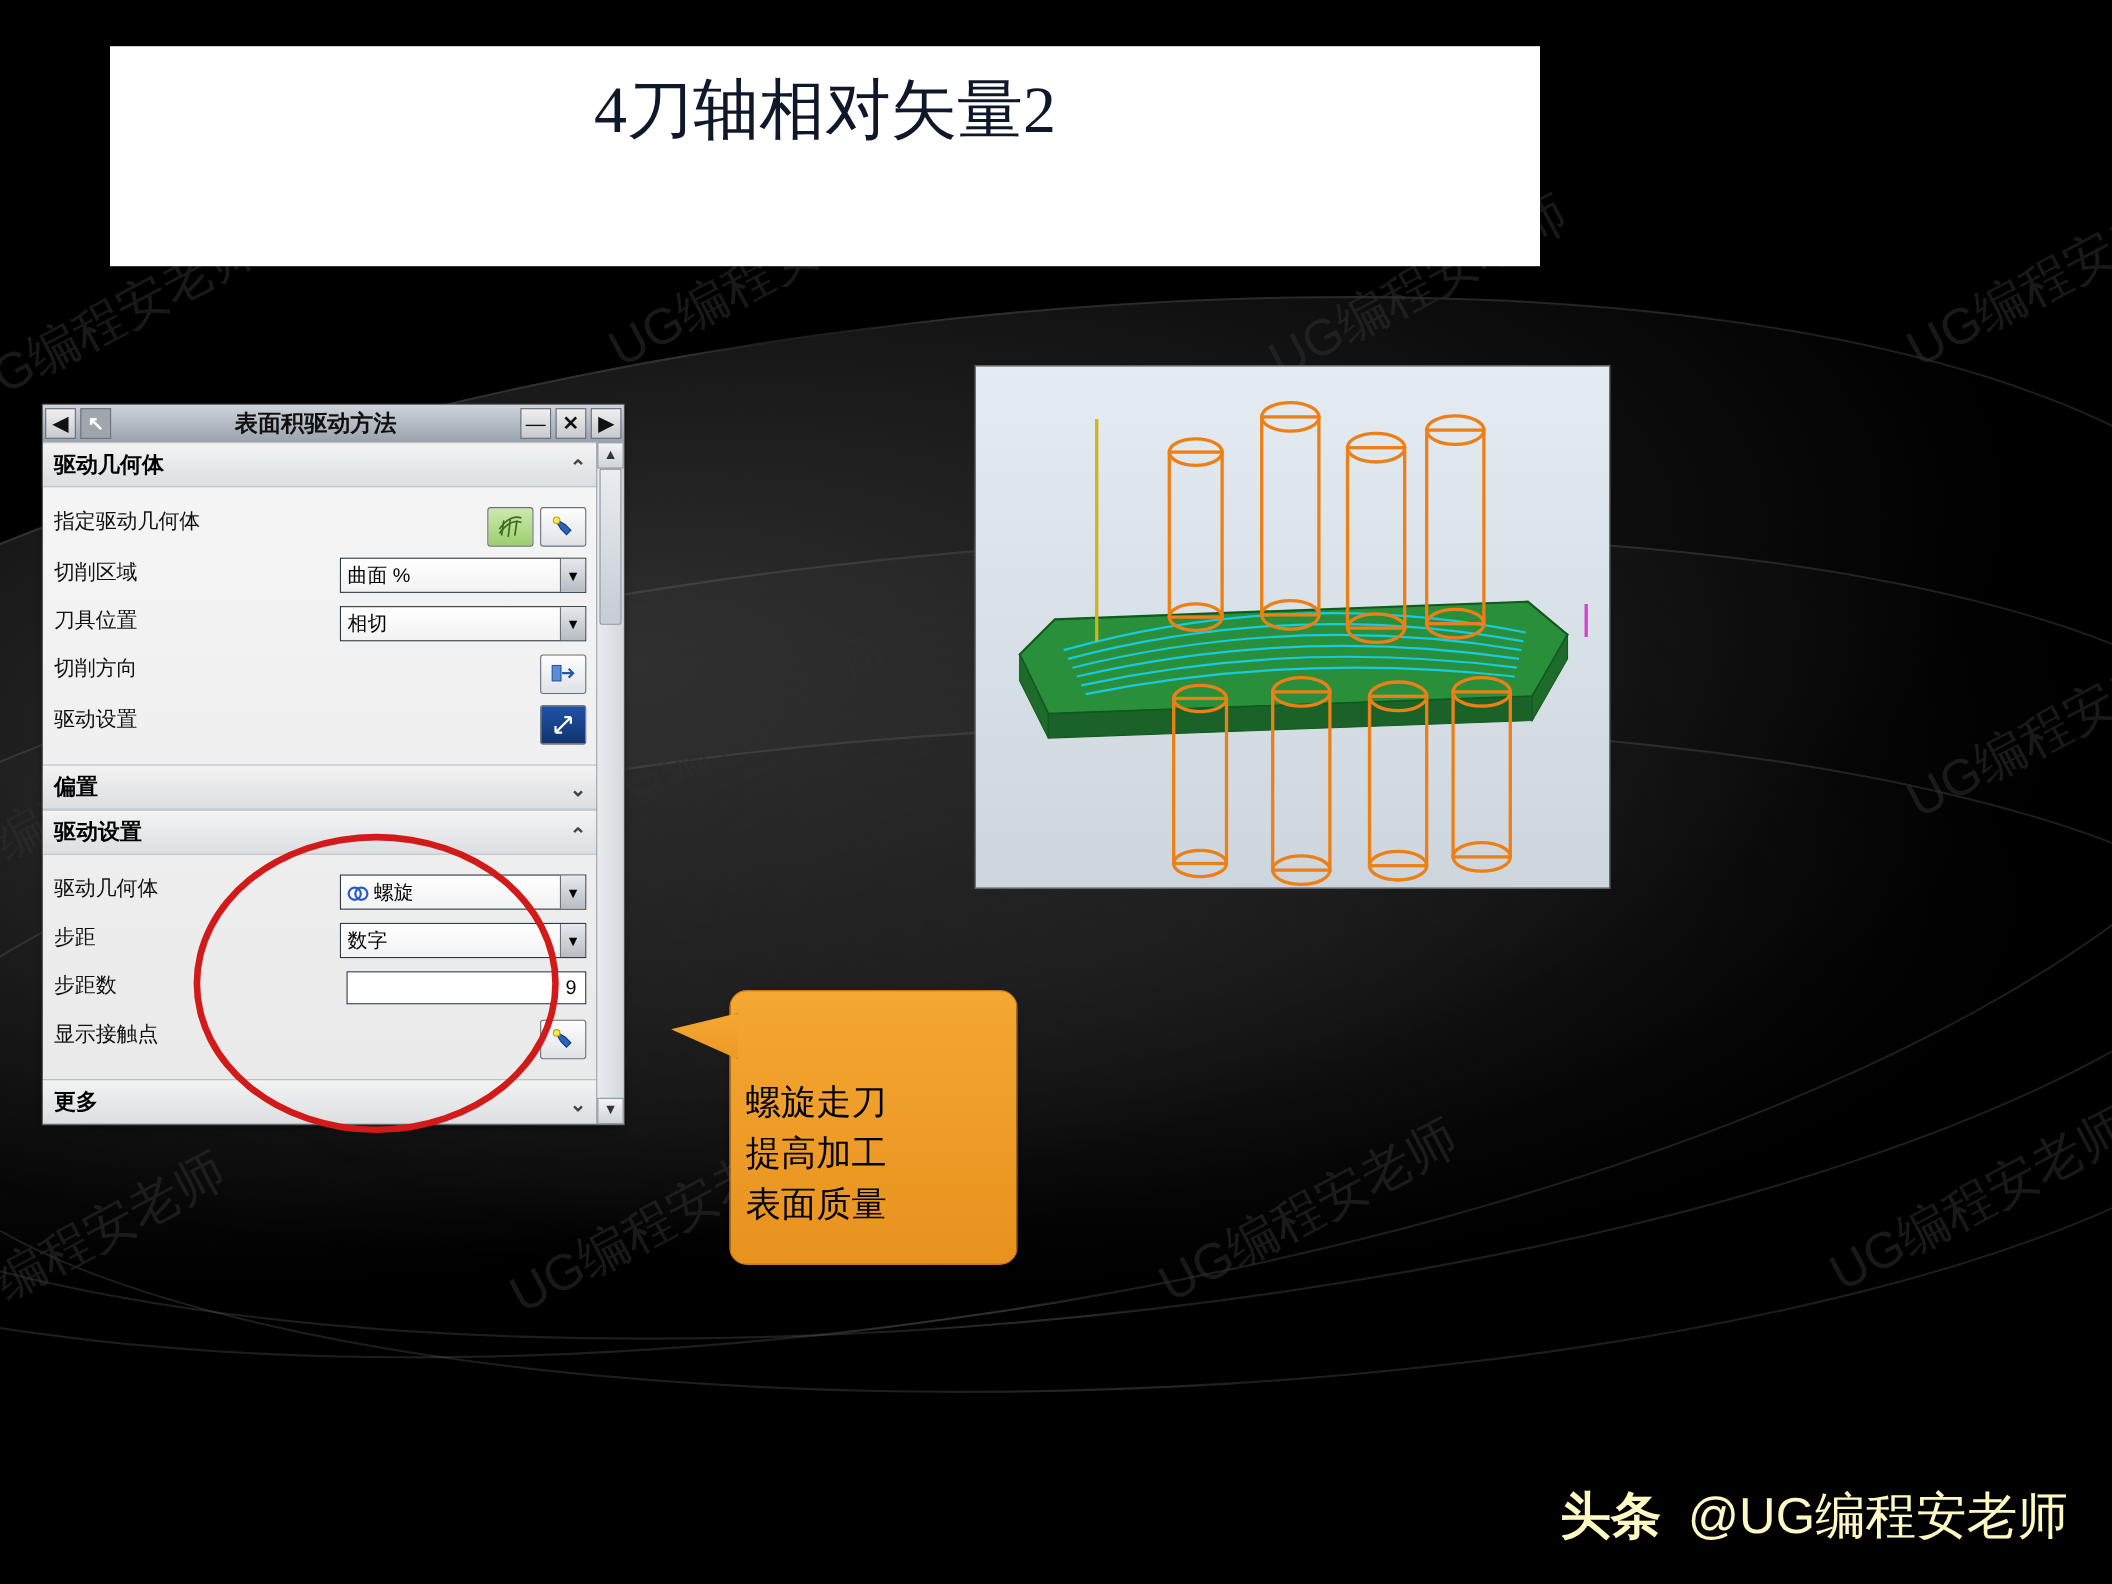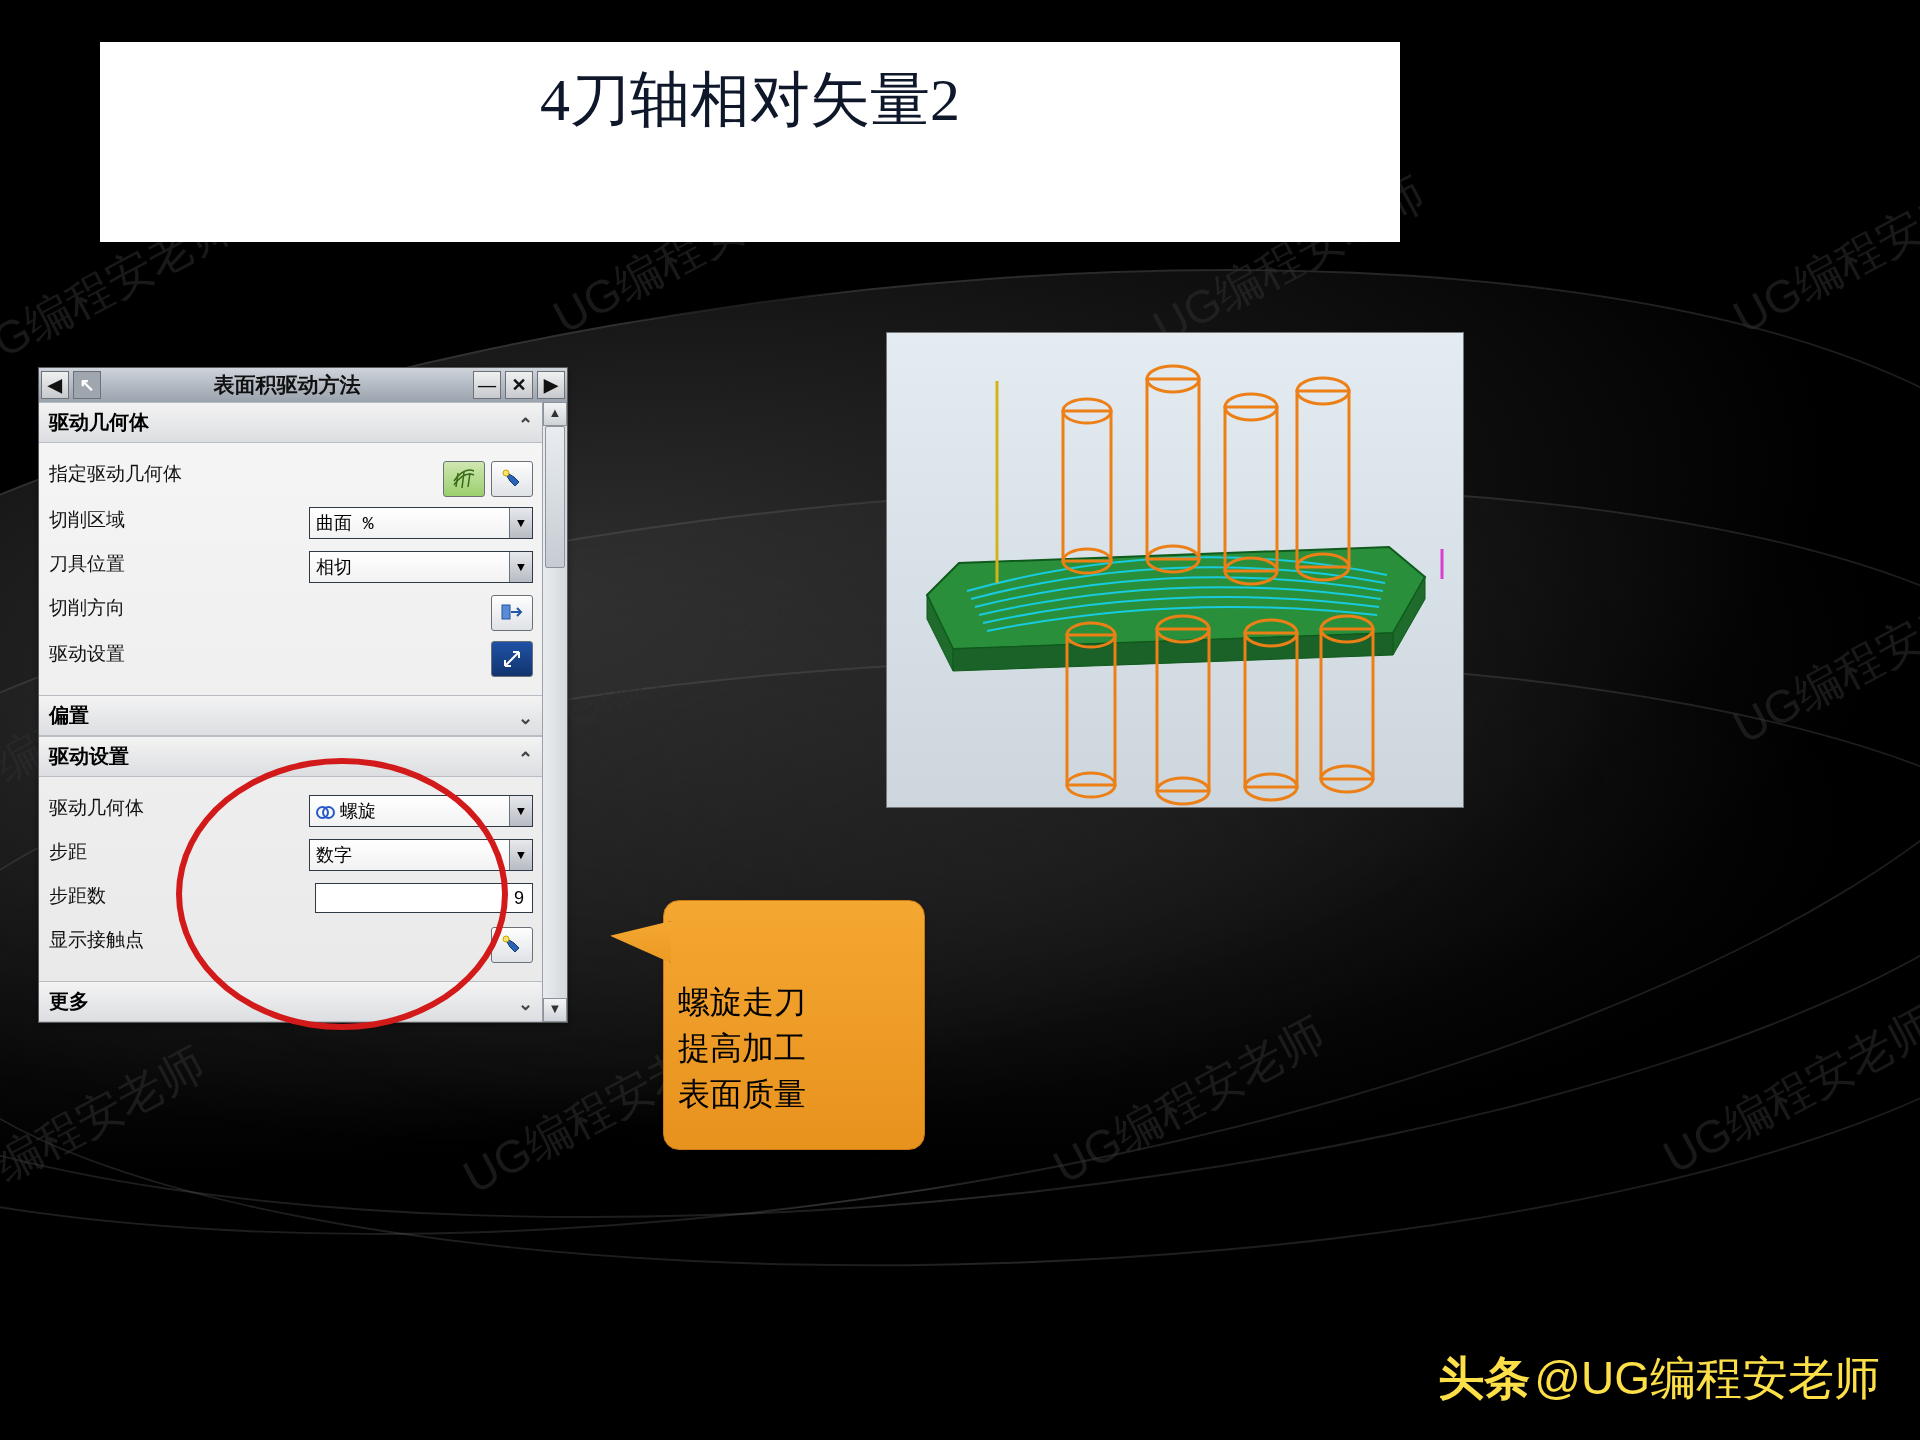--- a/index.html
+++ b/index.html
@@ -177,21 +177,21 @@
   .ux-select {
     height: 30px;
     flex: 1;
     max-width: 210px;
     background: linear-gradient(#fff,#f2f2f2);
     border: 1px solid #2f3a46;
     display: flex;
     align-items: center;
     padding: 0 6px;
     font-size: 18px;
-    font-family: Liberation Mono, monospace;
+    font-family: Liberation Sans, sans-serif;
     position: relative;
   }
   .ux-select .dd {
     position: absolute; right: 0; top: 0; bottom: 0;
     width: 22px;
     background: linear-gradient(#e7e9ec,#b7bcc3);
     border-left: 1px solid #6c7178;
     display: flex; align-items: center; justify-content: center;
     font-size: 13px;
   }
@@ -269,25 +269,25 @@
     width: 576px;
     height: 474px;
     background: linear-gradient(#e4ecf2,#cdd6dd);
     border: 1px solid #777;
   }
 
   
   .footer-sig {
     position: absolute;
     right: 40px; bottom: 30px;
-    color: #fde047;
+    color: #fef9c3;
     font-size: 46px;
     display: flex;
     align-items: center;
-    gap: 4px;
+    gap: 24px;
   }
   .footer-sig .brand { font-weight: 700; }
   .footer-sig .handle { font-weight: 400; }
 </style>
 </head>
 <body>
 
 <div class="bg-wave">
   <div class="wave w1"></div>
   <div class="wave w2"></div>

